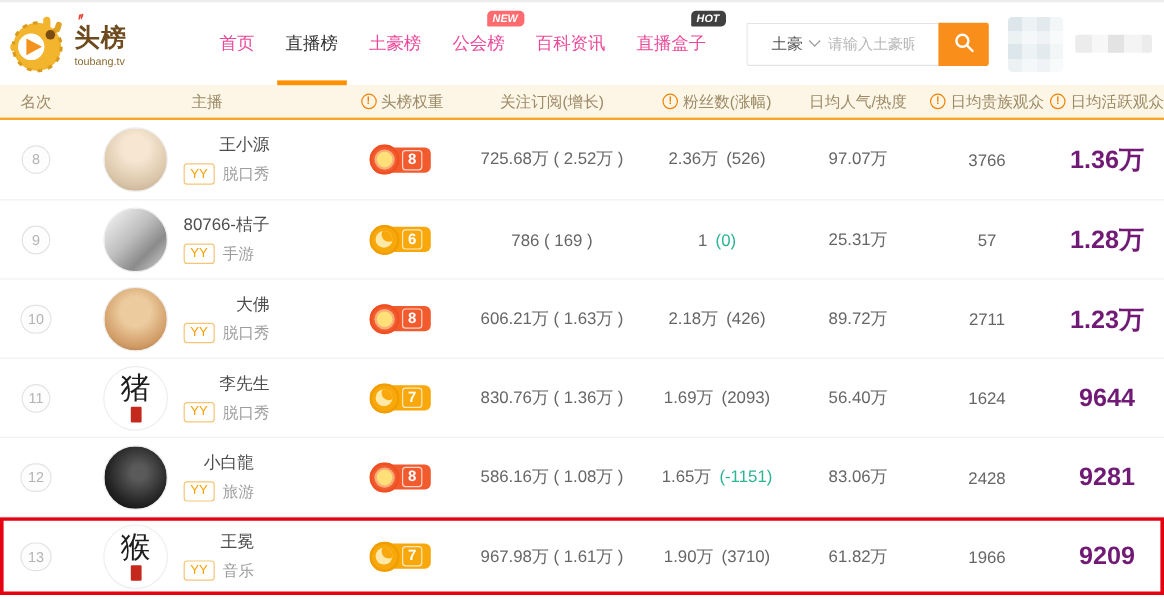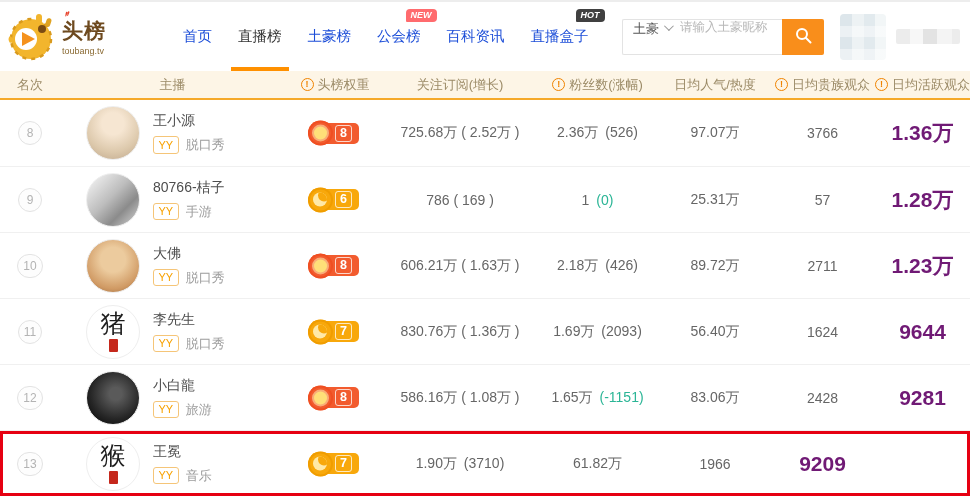--- a/index.html
+++ b/index.html
@@ -11,32 +11,32 @@
   .topbar { height:69px; display:flex; align-items:center; padding:0 10px 0 6px; background:#fff; }
   .logo { display:flex; align-items:center; width:146px; flex:0 0 auto; cursor:pointer; }
   .logo svg { display:block; }
   .logo-text { margin-left:4px; position:relative; }
   .logo-cn { font-size:21px; font-weight:bold; color:#6e4a1f; letter-spacing:1px; }
   .logo-ticks { position:absolute; top:-7px; left:-2px; color:#e8452f; font-size:11px; font-weight:bold; transform:rotate(-12deg); }
   .logo-en { font-size:9px; color:#8a6a33; margin-top:1px; }
 
   .nav { display:flex; align-items:center; height:69px; margin-left:18px; }
   .nav-item { position:relative; height:69px; display:flex; align-items:center; margin:0 13px; cursor:pointer; }
-  .nav-label { font-size:14.5px; color:#1d4ed8; white-space:nowrap; }
+  .nav-label { font-size:14.5px; color:#ec4899; white-space:nowrap; }
   .nav-item.active .nav-label { color:#333; }
   .nav-item.active::after { content:""; position:absolute; left:50%; transform:translateX(-50%);
     bottom:0; width:58px; height:4px; background:#ff9000; }
   .nav-badge { position:absolute; top:7px; right:-16px; font-size:9px; font-weight:bold; font-style:italic;
     color:#fff; padding:1.5px 5px 2px; border-radius:4px 4px 4px 1px; line-height:1; }
   .nav-badge.new { background:#ff6b6e; }
   .nav-badge.hot { background:#404040; }
 
   .search { margin-left:auto; display:flex; align-items:center; height:36px; }
-  .search-box { display:flex; align-items:flex-start; height:36px; width:160px; border:1px solid #e3e3e3;
-    border-right:none; border-radius:2px 0 0 2px; padding:0 10px; }
+  .search-box { display:flex; align-items:center; height:36px; width:160px; border:1px solid #e3e3e3;
+    border-right:none; border-radius:2px 0 0 2px; padding:0 20px; }
   .search-cat { font-size:13px; color:#555; display:flex; align-items:center; cursor:pointer; flex:0 0 auto; }
   .search-cat .chev { width:7px; height:7px; border-right:1.5px solid #999; border-bottom:1.5px solid #999;
     transform:rotate(45deg) translateY(-2px); margin-left:5px; margin-top:-3px; }
   .search-input { border:none; outline:none; font-size:12.5px; color:#333; width:100%; margin-left:9px; background:transparent; }
   .search-input::placeholder { color:#b8b8b8; }
   .search-btn { width:42px; height:36px; background:#f98e1b; border:none; border-radius:0 2px 2px 0;
     display:flex; align-items:center; justify-content:center; cursor:pointer; }
 
   .user-blur { margin-left:16px; display:flex; align-items:center; cursor:pointer; }
   .blur-avatar { width:46px; height:46px; border-radius:4px;
@@ -56,21 +56,21 @@
   .info-icon::before { content:"!"; }
 
   .row { height:66px; border-top:1px solid #f0f0f0; }
   .row:first-of-type { border-top:none; }
   .row.highlighted { box-shadow:inset 0 0 0 3px #e60012; }
   .cell { justify-self:center; font-size:14px; color:#666; white-space:nowrap; }
 
   .rank-badge { min-width:24px; height:24px; padding:0 5px; border:1px solid #e3e3e3; border-radius:12px;
     background:#fdfdfd; color:#b3b3b3; font-size:12px; display:flex; align-items:center; justify-content:center; }
 
-  .anchor-cell { justify-self:start; display:flex; align-items:center; padding-left:26px; }
+  .anchor-cell { justify-self:start; display:flex; align-items:center; padding-left:26px;text-align:right; }
   .avatar { width:54px; height:54px; border-radius:50%; border:1px solid #eee; flex:0 0 auto;
     display:flex; flex-direction:column; align-items:center; justify-content:center; overflow:hidden; cursor:pointer; }
   .avatar.photo-light { background:radial-gradient(circle at 50% 32%, #f6e6d2 25%, #dcc8ab 65%, #bda58a); }
   .avatar.sketch { background:linear-gradient(135deg,#ececec 10%,#bdbdbd 45%,#8b8b8b 70%,#d9d9d9); }
   .avatar.photo-tan { background:radial-gradient(circle at 50% 38%, #eccb9e 30%, #d09a64 70%, #95643a); }
   .avatar.photo-dark { background:radial-gradient(circle at 55% 42%, #5a5a5a 15%, #262626 60%, #000); }
   .avatar.calligraphy { background:#fff; }
   .cal-char { display:none; font-family:"DejaVu Serif","Liberation Serif",serif; font-size:25px; color:#1d1d1d; line-height:1; }
   .cal-seal { display:none; width:9px; height:13px; background:#c5281c; margin-top:3px; border-radius:1px; }
   .avatar.calligraphy .cal-char, .avatar.calligraphy .cal-seal { display:block; }
@@ -418,20 +418,21 @@
       </div>
     </div>
     <div class="cell">
       <span class="wbadge moon">
         <span class="wicon">
             <span class="wcore moon-core"></span>
           </span>
         <span class="wnum">7</span>
       </span>
     </div>
+    <div class="cell">967.98万 ( 1.61万 )</div>
     <div class="cell">
       <span>1.90万</span>
       <span class="fans-change">(3710)</span>
     </div>
     <div class="cell">61.82万</div>
     <div class="cell">1966</div>
     <div class="cell active-val">9209</div>
   </div>
 </div>
 

